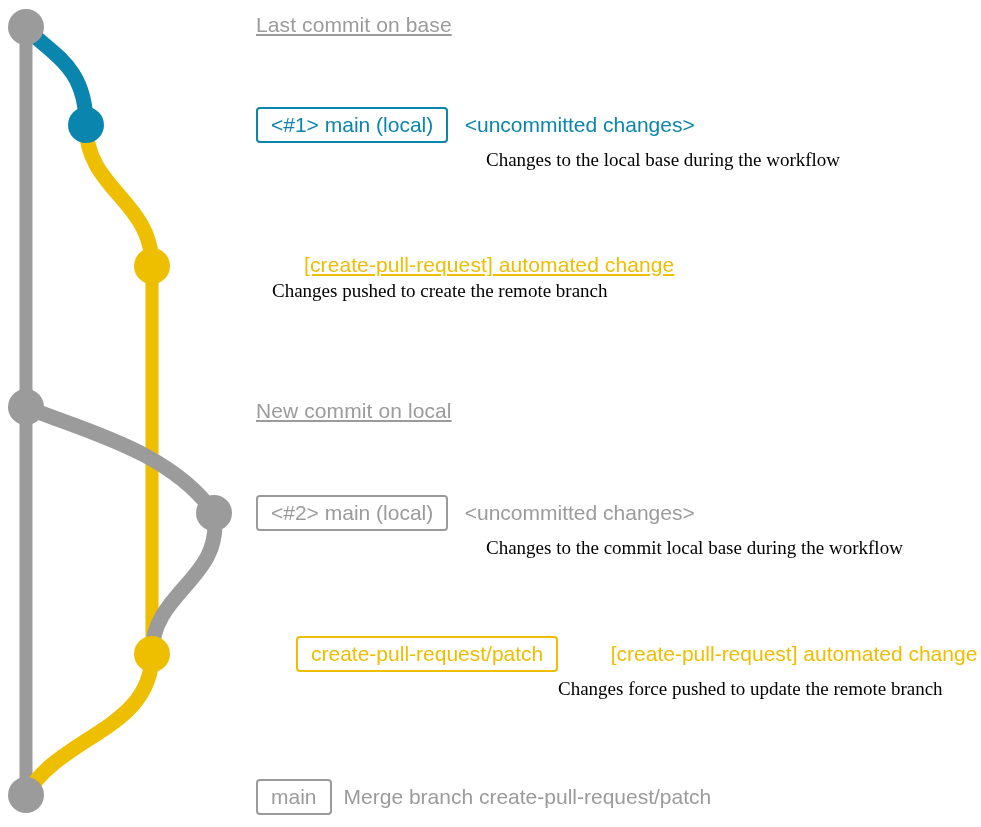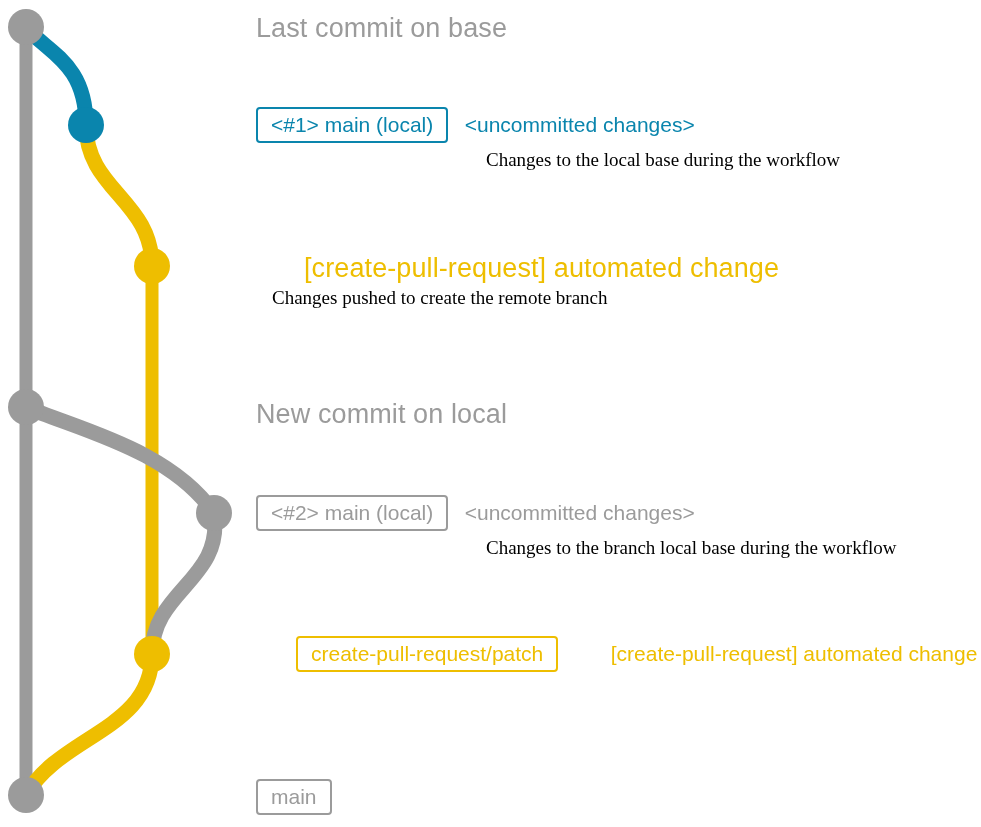--- a/index.html
+++ b/index.html
@@ -27,22 +27,23 @@
     display: flex;
     align-items: center;
     white-space: nowrap;
   }
   .row-stack {
     position: absolute;
     white-space: nowrap;
   }
   .heading {
     font-family: "Liberation Sans", sans-serif;
-    font-size: 27px;
+    font-size: 21px;
     letter-spacing: 0.1px;
+    text-decoration: underline;
   }
   .badge {
     display: inline-block;
     border: 2px solid;
     border-radius: 4px;
     padding: 5px 13px 6px 13px;
     font-family: "Liberation Sans", sans-serif;
     font-size: 21px;
     line-height: 1;
     background: #ffffff;
@@ -111,23 +112,25 @@
   <span class="label-sub" style="margin-left:16px; margin-top:3px;">Changes pushed to create the remote branch</span>
 </div>
 
 <div class="row" style="left:256px; top:399px;">
   <span class="heading gray">New commit on local</span>
 </div>
 
 <div class="row-stack" style="left:256px; top:495px;">
   <span class="badge gray gray-b">&lt;#2&gt; main (local)</span>
   <span class="label-main gray">&lt;uncommitted changes&gt;</span>
-  <span class="label-sub" style="margin-left:230px;">Changes to the branch local base during the workflow</span>
+  <span class="label-sub" style="margin-left:230px;">Changes to the commit local base during the workflow</span>
 </div>
 
 <div class="row-stack" style="left:248px; top:636px;">
   <span class="badge yellow yellow-b">create-pull-request/patch</span>
   <span class="label-main yellow">[create-pull-request] automated change</span>
+  <span class="label-sub" style="margin-left:310px;">Changes force pushed to update the remote branch</span>
 </div>
 
 <div class="row" style="left:256px; top:779px;">
   <span class="badge gray gray-b">main</span>
+  <span class="label-main gray">Merge branch create-pull-request/patch</span>
 </div>
 
 </body></html>

